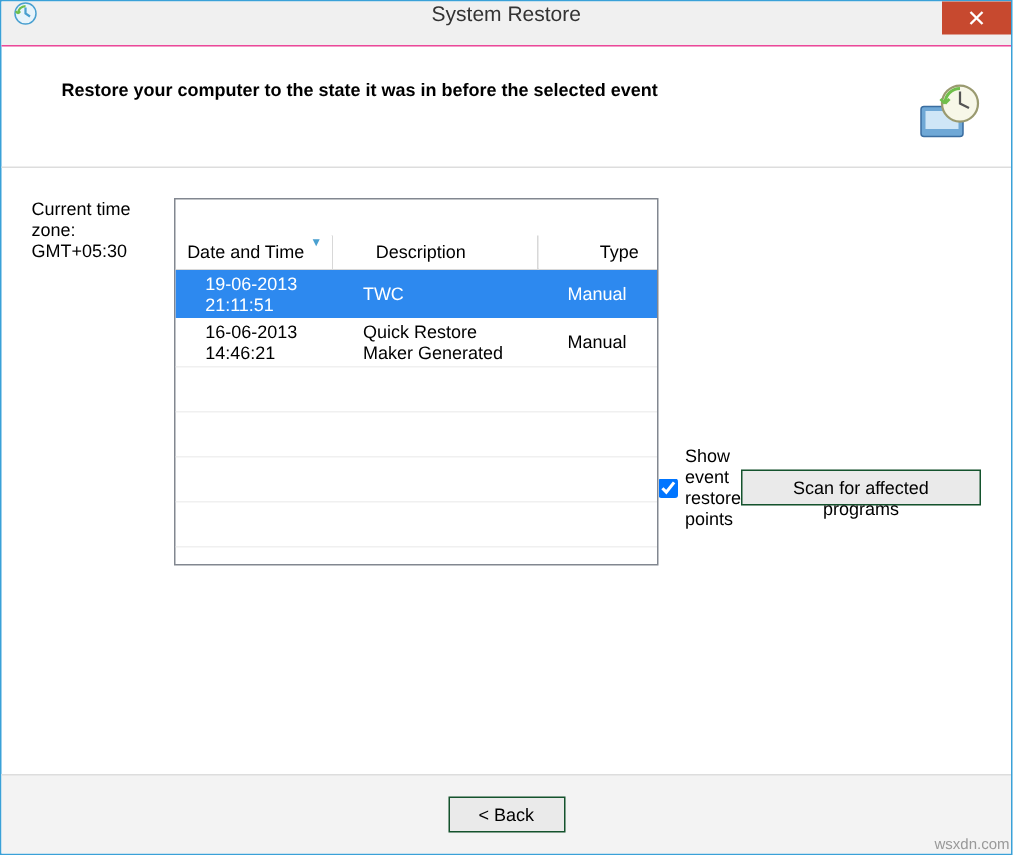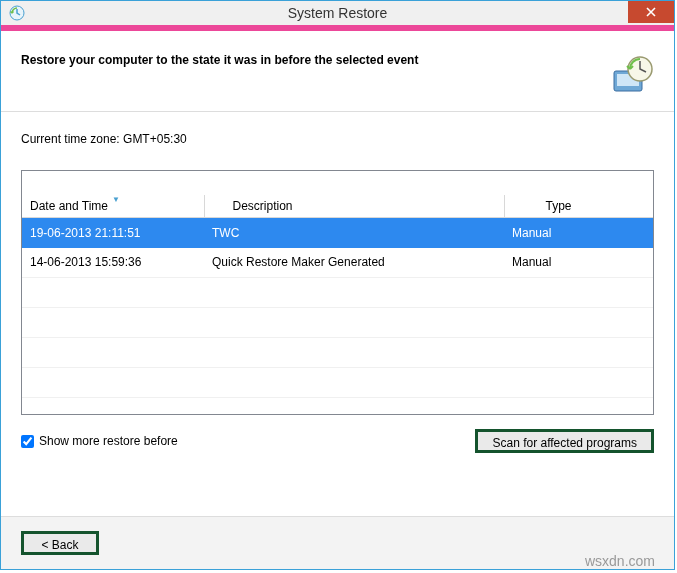--- a/index.html
+++ b/index.html
@@ -15,23 +15,23 @@
       border: 1px solid #3aa1d8;
       width: 675px;
       height: 570px;
       background: #fff;
       display: flex;
       flex-direction: column;
     }
     .titlebar {
       height: 30px;
       background: #f0f0f0;
-      border-bottom: 6px solid #ec4899;
-      display: flex;
-      align-items: center;
+      border-bottom: 1px solid #ec4899;
+      display: flex;
+      align-items: flex-start;
       position: relative;
       text-decoration: underline;
     }
     .titlebar-icon {
       width: 16px;
       height: 16px;
       margin-left: 8px;
     }
     .titlebar-title {
       position: absolute;
@@ -59,34 +59,34 @@
       padding: 22px 20px 10px 20px;
       display: flex;
       justify-content: space-between;
       align-items: flex-start;
       min-height: 80px;
     }
     .header-text {
       font-weight: bold;
       font-size: 12px;
       color: #000;
+      margin-left: 20px;
     }
     .header-icon {
       width: 44px;
       height: 44px;
     }
     .divider {
       border-top: 1px solid #ddd;
       margin: 0;
     }
     .content {
       padding: 20px 20px 12px 20px;
       flex: 1;
       display: flex;
-      flex-direction: column;
     }
     .timezone {
       font-size: 12px;
       color: #000;
       margin-bottom: 24px;
     }
     .table-wrap {
       border: 1px solid #828790;
       background: #fff;
       height: 245px;
@@ -110,21 +110,21 @@
     }
     thead th:last-child { border-right: none; padding-left: 41px; }
     .sort-indicator {
       position: absolute;
       font-size: 8px;
       color: #4aa0d0;
       top: 0;
       margin-left: 4px;
     }
     tbody td {
-      padding: 2px 8px;
+      padding: 2px 20px;
       height: 30px;
       border-bottom: 1px solid #f0f0f0;
     }
     tbody tr.selected {
       background: #2d89ef;
       color: #fff;
     }
     tbody tr.selected td { border-bottom: none; }
     tbody tr.empty td { border-bottom: 1px solid #f0f0f0; }
     .col-date { width: 182px; }
@@ -142,37 +142,37 @@
       gap: 5px;
     }
     .checkbox-wrap input { width: 13px; height: 13px; }
     .btn {
       font-family: inherit;
       font-size: 12px;
       padding: 4px 14px;
       min-width: 78px;
       height: 24px;
       background: #eaeaea;
-      border: 3px solid #14532d;
+      border: 1px solid #14532d;
       cursor: pointer;
     }
     .btn-scan { min-width: 160px; }
     .footer {
       border-top: 1px solid #ddd;
       padding: 14px 20px;
       display: flex;
-      justify-content: flex-start;
+      justify-content: center;
       gap: 8px;
       background: #f3f3f3;
     }
     .watermark {
       position: absolute;
-      right: 22px;
+      right: 4px;
       bottom: 4px;
-      font-size: 14px;
+      font-size: 10px;
       color: #999;
     }
   </style>
 </head>
 <body>
 
 <div class="window">
 
   <div class="titlebar">
     <span class="titlebar-icon">
@@ -226,21 +226,21 @@
             </th>
           </tr>
         </thead>
         <tbody id="tbody">
         <tr class="selected">
               <td>19-06-2013 21:11:51</td>
               <td>TWC</td>
               <td>Manual</td>
             </tr>
             <tr>
-              <td>14-06-2013 15:59:36</td>
+              <td>16-06-2013 14:46:21</td>
               <td>Quick Restore Maker Generated</td>
               <td>Manual</td>
             </tr>
             <tr class="empty">
               <td>&nbsp;</td>
               <td>&nbsp;</td>
               <td>&nbsp;</td>
             </tr>
             <tr class="empty">
               <td>&nbsp;</td>
@@ -282,21 +282,21 @@
               <td>&nbsp;</td>
               <td>&nbsp;</td>
             </tr>
           </tbody>
       </table>
     </div>
 
     <div class="below-table">
       <label class="checkbox-wrap">
         <input type="checkbox" id="show-more-cb" checked="" style="">
-        <span>Show more restore before</span>
+        <span>Show event restore points</span>
       </label>
       <button class="btn btn-scan">Scan for affected programs</button>
     </div>
   </div>
 
   <div class="footer">
     <button class="btn">&lt; Back</button>
   </div>
 
 </div>

